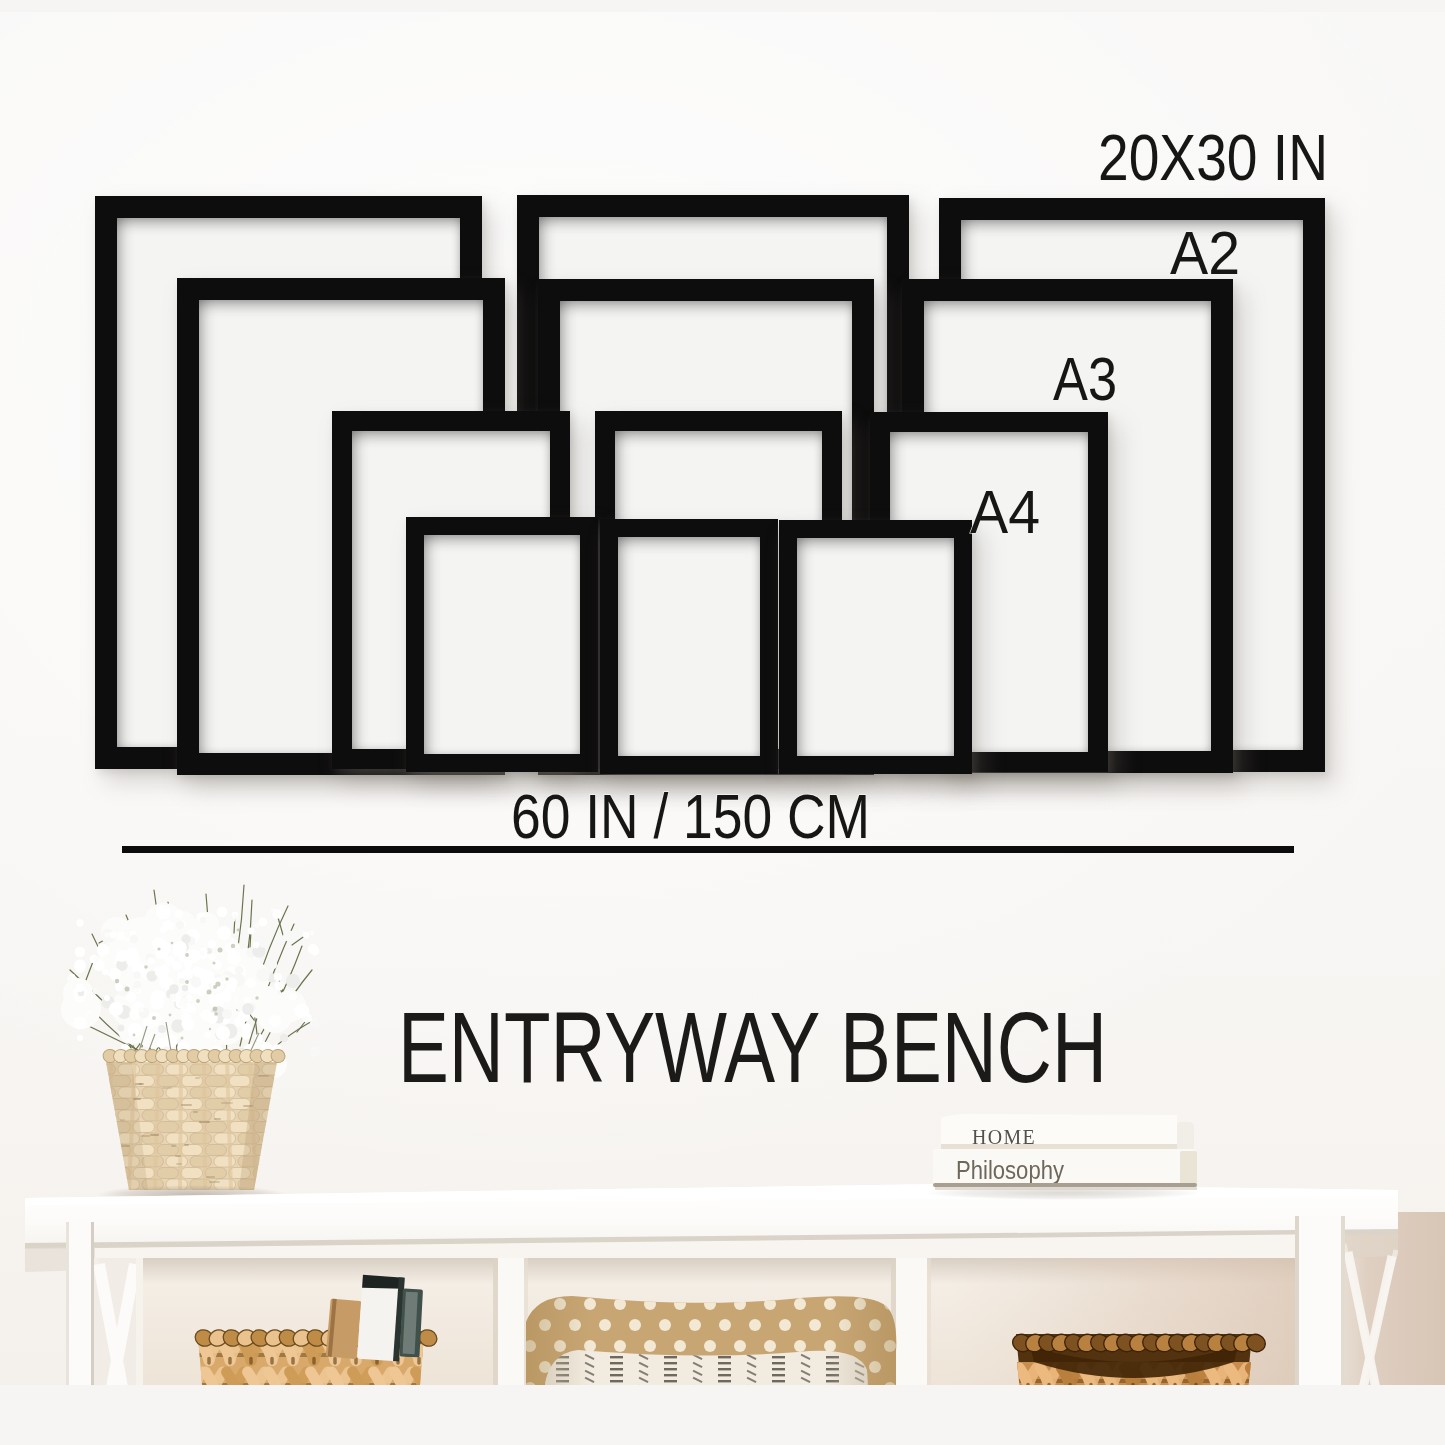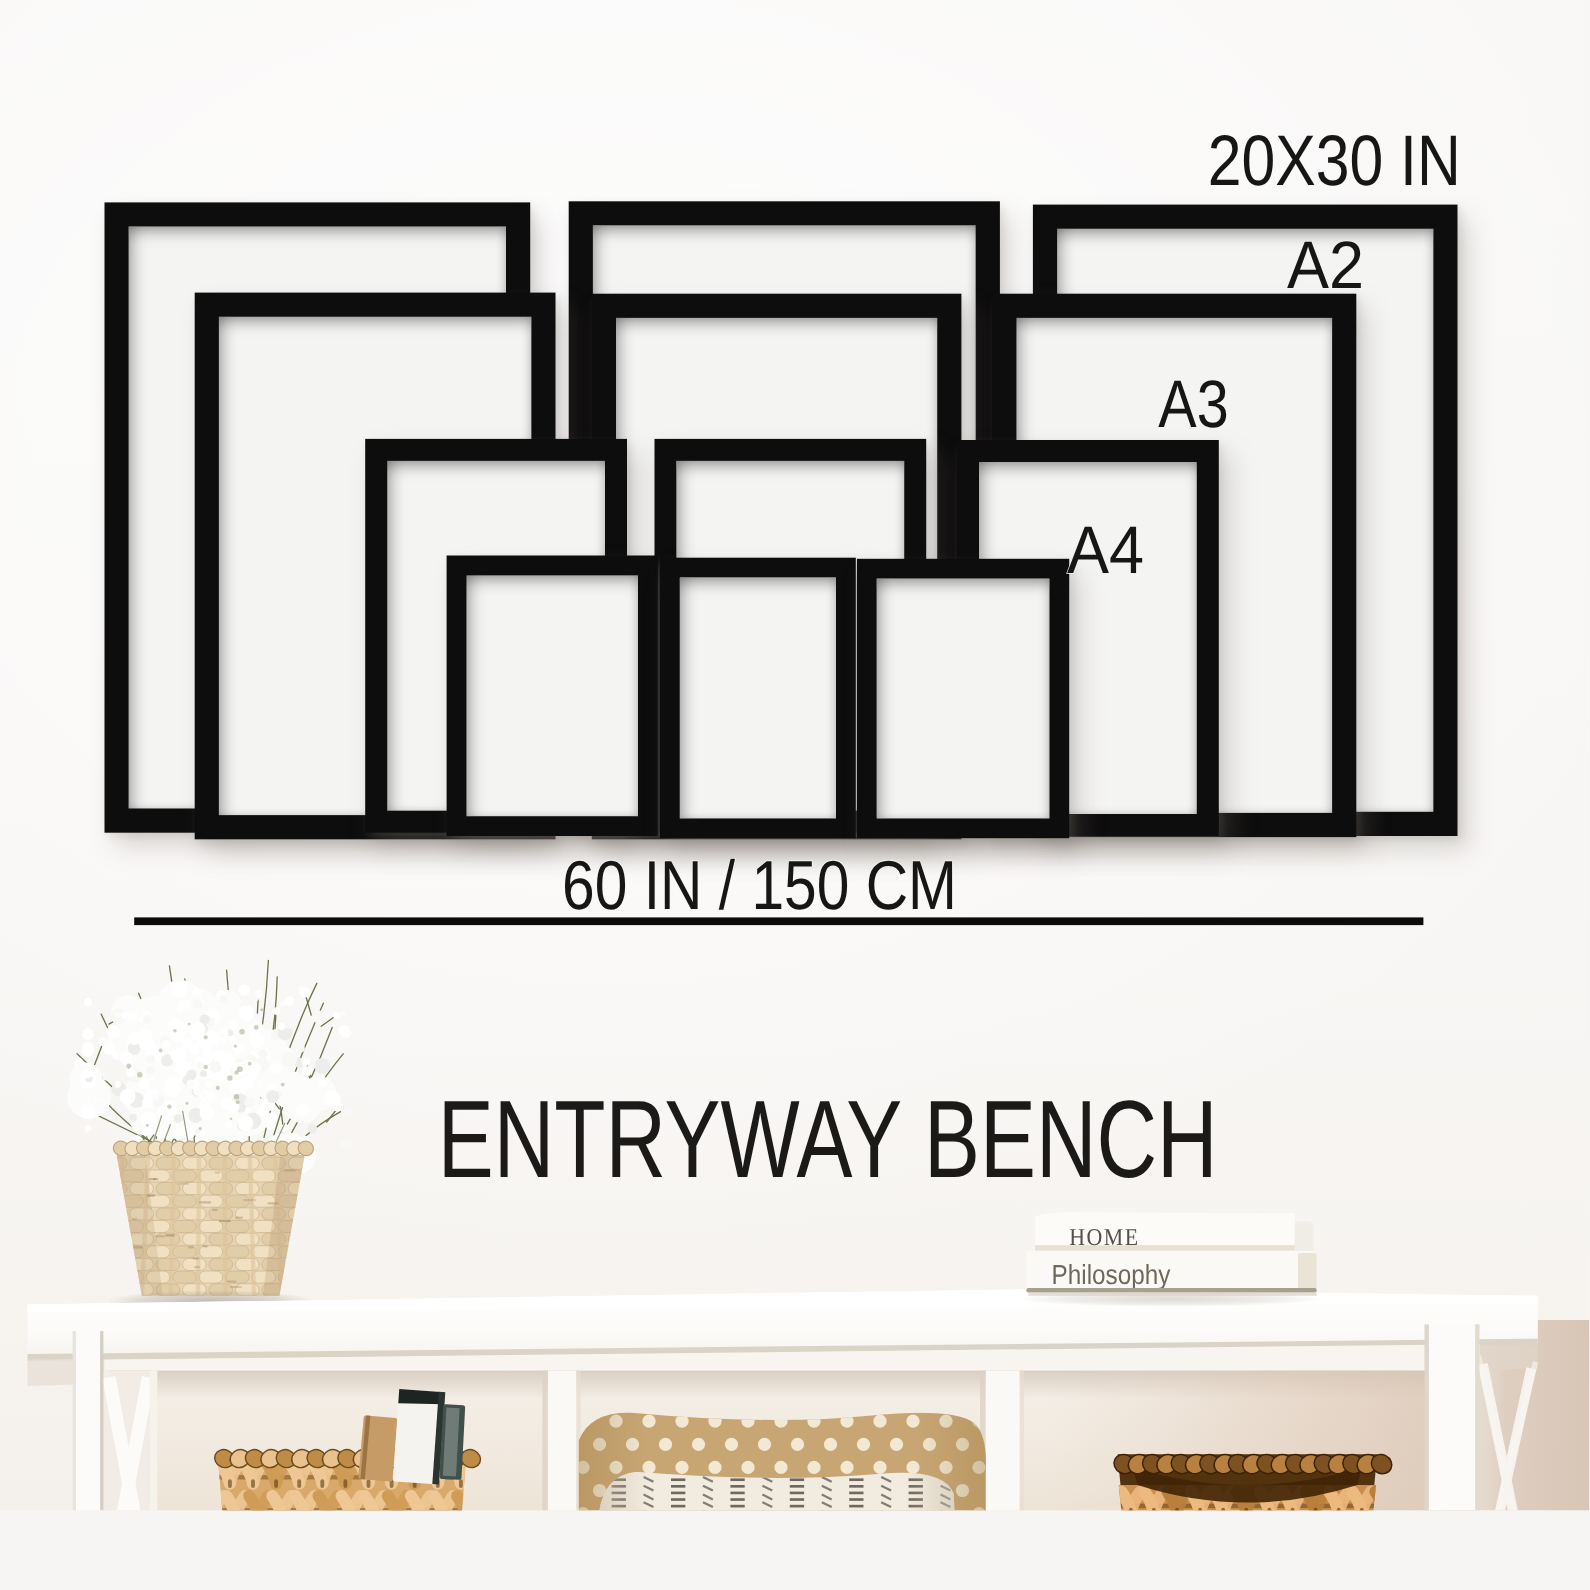--- a/index.html
+++ b/index.html
@@ -1,19 +1,19 @@
 <!DOCTYPE html>
 <html><head>
 <meta charset="utf-8">
 <style>
 html,body{margin:0;padding:0;}
 body{width:1445px;height:1445px;overflow:hidden;position:relative;
   font-family:"Liberation Sans", sans-serif;
   background:#f7f5f3;}
-#stage{position:absolute;left:0;top:0;width:1445px;height:1373px;overflow:hidden;}
+#stage{position:absolute;left:0;top:12px;width:1445px;height:1373px;overflow:hidden;}
 .wall{position:absolute;left:0;top:0;width:1445px;height:1445px;
   background:
    radial-gradient(120% 90% at 38% 28%, rgba(255,255,255,0.75) 0%, rgba(255,255,255,0) 60%),
    linear-gradient(180deg,#f9f8f7 0%,#f8f6f4 62%,#f6f3ef 85%,#f3f0ec 100%);}
 .frame{position:absolute;background:#0e0d0d;box-shadow:10px 13px 22px rgba(128,122,116,0.28), 3px 4px 8px rgba(128,122,116,0.18);}
 .frame .inner{position:absolute;background:#f4f4f3;
   box-shadow:inset 0 10px 14px -6px rgba(0,0,0,0.38), inset 12px 0 14px -8px rgba(0,0,0,0.28), inset -6px 0 10px -6px rgba(0,0,0,0.18), inset 0 -5px 8px -5px rgba(0,0,0,0.12);}
 .f2230 .inner{left:22px;top:22px;right:22px;bottom:22px;}
 .fa2 .inner{left:22px;top:22px;right:22px;bottom:22px;}
 .fa3 .inner{left:20px;top:20px;right:20px;bottom:20px;}

